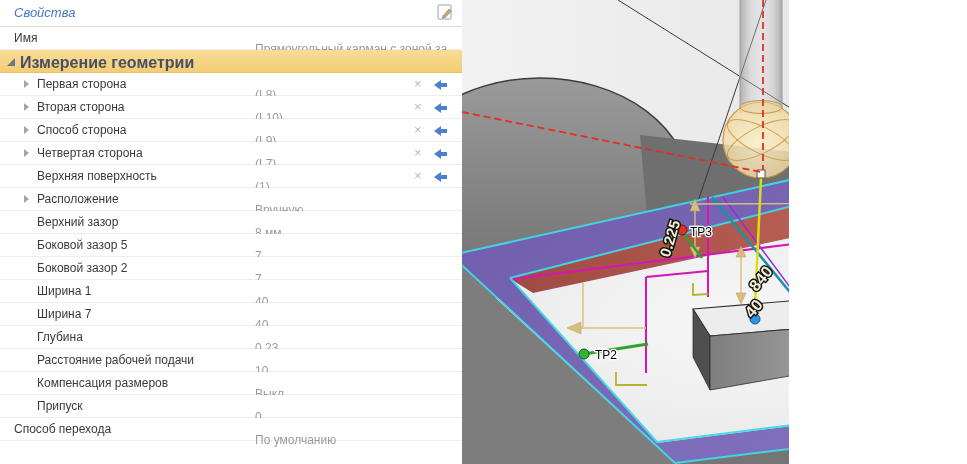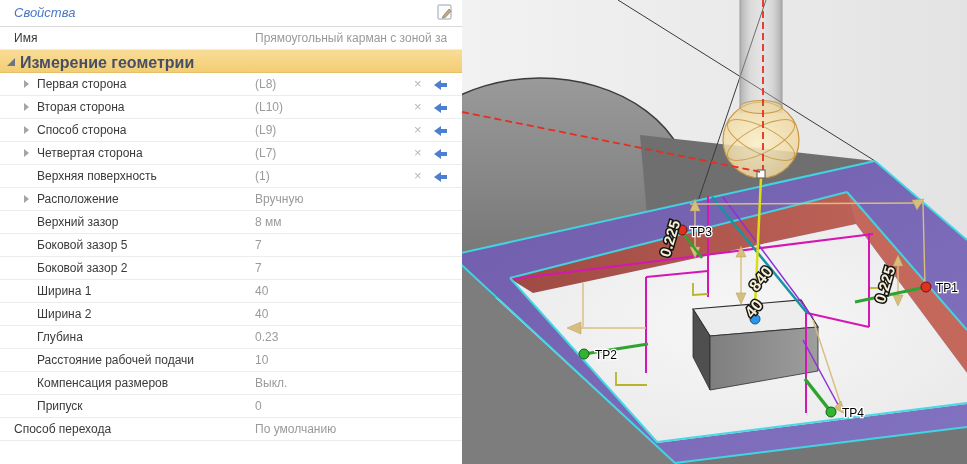--- a/index.html
+++ b/index.html
@@ -1,34 +1,34 @@
 <!DOCTYPE html>
 <html><head>
 <meta charset="utf-8">
 <style>
   html,body{margin:0;padding:0;background:#fff;}
-  .app{position:relative;width:967px;height:464px;overflow:hidden;
+  .app{position:relative;width:789px;height:464px;overflow:hidden;
        font-family:"Liberation Sans",sans-serif;background:#fff;}
   
   .panel{position:absolute;left:0;top:0;width:462px;height:464px;background:#fff;}
   .title-row{position:relative;height:26px;border-bottom:1px solid #d9d9d9;}
   .title{position:absolute;left:14px;top:5px;font-size:13px;font-style:italic;color:#4777c8;}
   .edit-icon{position:absolute;left:436px;top:3px;width:18px;height:18px;cursor:pointer;}
   .rows{position:relative;}
   .row{position:relative;height:22px;border-bottom:1px solid #ededed;background:#fff;}
   .row.section{background:linear-gradient(#f9dc96,#f2cd74);border-bottom:1px solid #e6c06a;}
   .lbl{position:absolute;top:4px;font-size:12px;color:#3a3a3a;white-space:nowrap;}
   .lbl.root{left:14px;text-align:center;}
   .lbl.child{left:37px;}
   .sec-lbl{position:absolute;left:20px;top:4px;font-size:16px;font-weight:bold;color:#474f66;white-space:nowrap;}
   .sec-tri{position:absolute;left:7px;top:8px;width:0;height:0;
            border-bottom:8px solid #6b7585;border-left:8px solid transparent;}
   .exp{position:absolute;left:24px;top:7px;width:0;height:0;
        border-left:5px solid #a5a5a5;border-top:4px solid transparent;border-bottom:4px solid transparent;}
-  .val{position:absolute;left:255px;top:4px;font-size:12px;color:#9a9a9a;white-space:nowrap;
+  .val{position:absolute;left:255px;top:15px;font-size:12px;color:#9a9a9a;white-space:nowrap;
        max-width:155px;overflow:hidden;}
   .val.wide{max-width:205px;}
   .clear{position:absolute;left:414px;top:3px;font-size:13px;color:#b6b6b6;cursor:pointer;line-height:16px;}
   .pick{position:absolute;left:434px;top:7px;display:flex;align-items:center;cursor:pointer;}
   .pick .tip{width:0;height:0;border-top:5px solid transparent;border-bottom:5px solid transparent;
              border-right:7px solid #4d7fd0;}
   .pick .bar{width:6px;height:4px;background:#4d7fd0;}
   
   .viewport{position:absolute;left:462px;top:0;width:505px;height:464px;border-radius:32px;}
   text.tp{font-family:"Liberation Sans",sans-serif;font-size:12px;fill:#000;
@@ -138,21 +138,21 @@
         <span class="lbl child">Боковой зазор 2</span>
         <span class="val">7</span>
       </div>
 
       <div class="row">
         <span class="lbl child">Ширина 1</span>
         <span class="val">40</span>
       </div>
 
       <div class="row">
-        <span class="lbl child">Ширина 2</span>
+        <span class="lbl child">Ширина 7</span>
         <span class="val">40</span>
       </div>
 
       <div class="row">
         <span class="lbl child">Глубина</span>
         <span class="val">0.23</span>
       </div>
 
       <div class="row">
         <span class="lbl child">Расстояние рабочей подачи</span>

